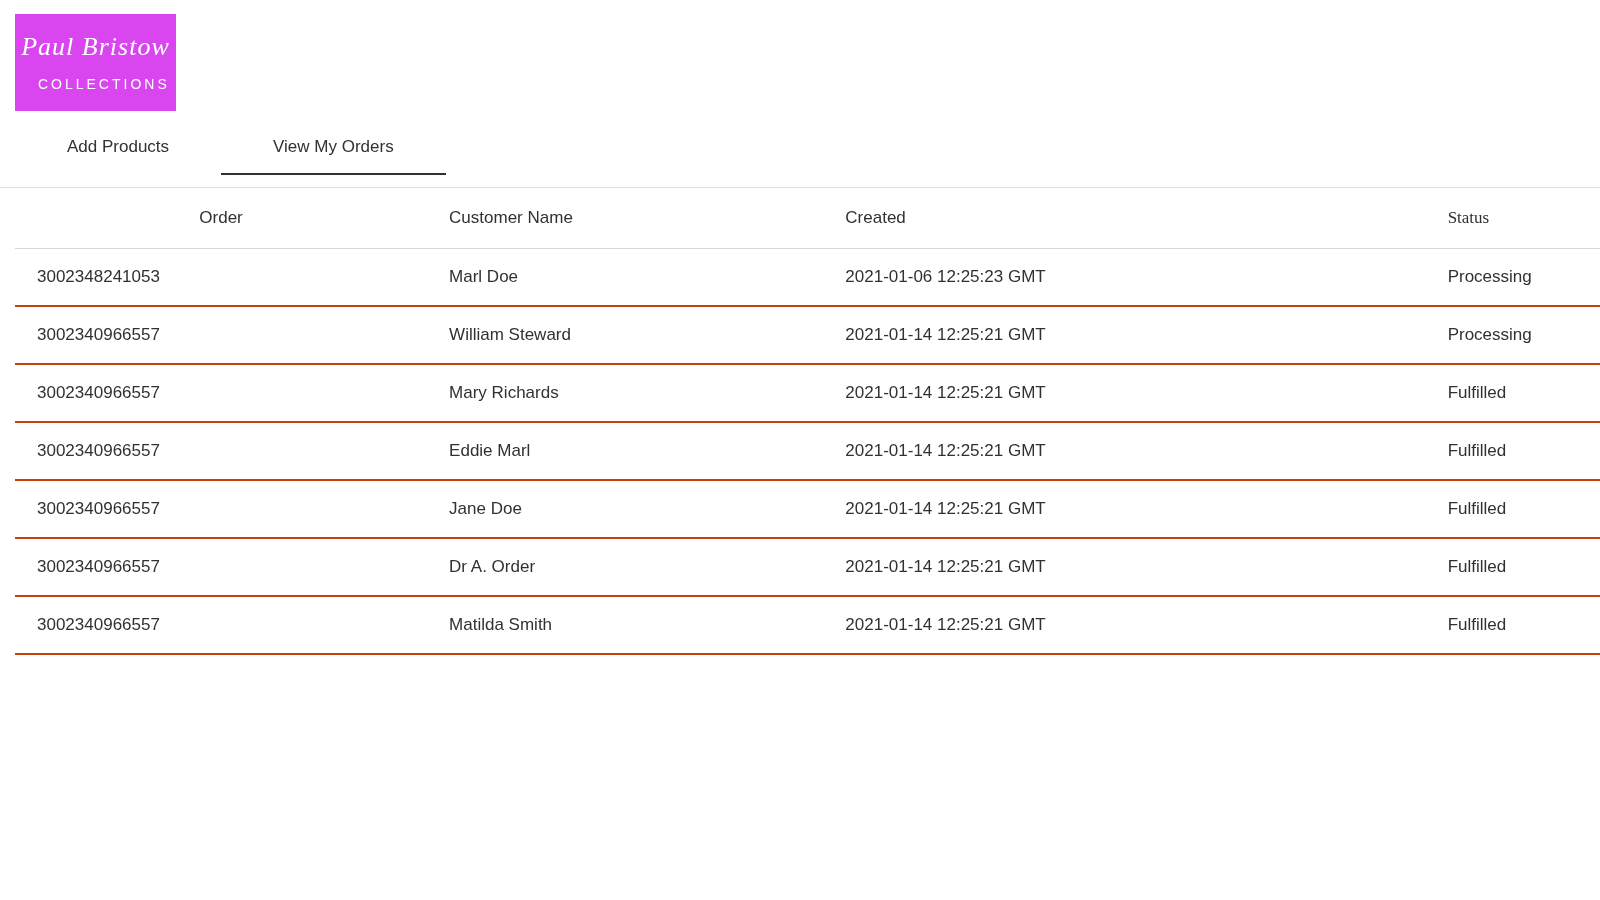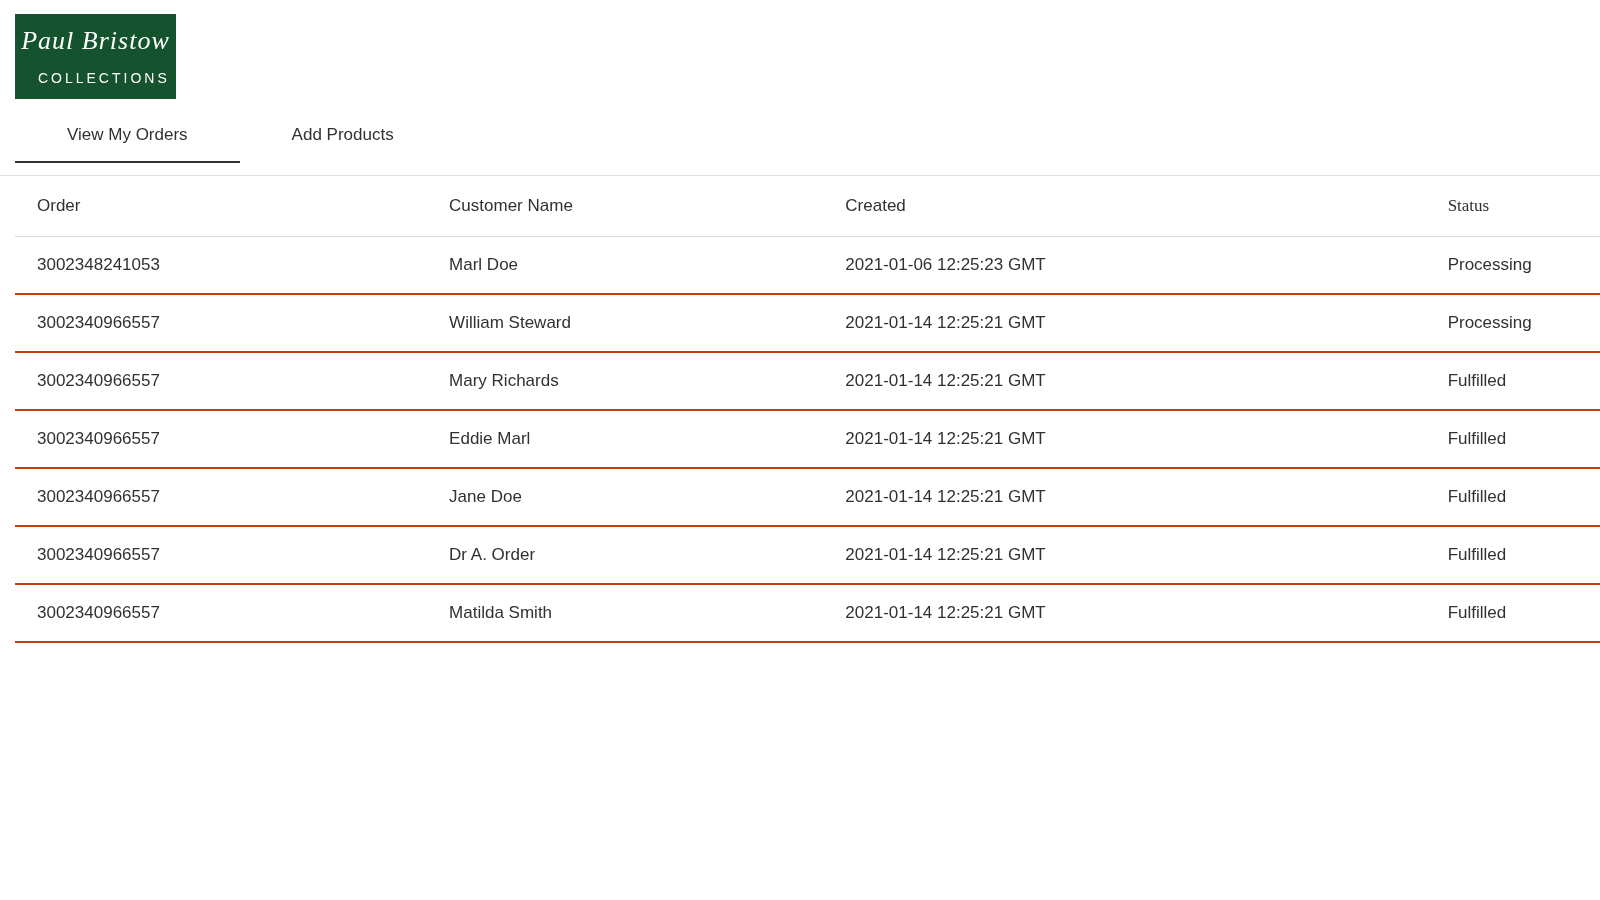--- a/index.html
+++ b/index.html
@@ -10,22 +10,22 @@
   body {
     font-family: "Segoe UI", Tahoma, sans-serif;
     background: #ffffff;
     color: #323130;
     font-size: 16px;
     width: 1600px;
     height: 900px;
   }
   .logo {
     width: 161px;
-    height: 85px;
-    background: #14532d;
+    height: 97px;
+    background: #d946ef;
     display: flex;
     align-items: center;
     justify-content: center;
     margin: 14px 0 0 15px;
     position: relative;
   }
   .logo-script {
     color: #ffffff;
     font-style: italic;
     font-family: "Segoe Script", "Brush Script MT", cursive;
@@ -74,38 +74,38 @@
     color: #323130;
     padding: 20px 22px 20px 22px;
     border-bottom: 1px solid #d8d8d8;
   }
   tbody td {
     font-size: 17px;
     color: #323130;
     padding: 18px 22px;
     border-bottom: 2px solid #c2410c;
   }
-  .col-order   { width: 26%; }
+  .col-order   { width: 26%; text-align: center; }
   .col-customer{ width: 25%; }
   .col-created { width: 38%; }
   .col-status  { width: 11%; font-family: Liberation Serif, serif; }
 </style>
 </head>
 <body>
 
 <div class="logo">
   <div>
     <span class="logo-script">Paul Bristow</span>
     <span class="logo-sub">COLLECTIONS</span>
   </div>
 </div>
 
 <div class="tabs">
+  <div class="tab">Add Products</div>
   <div class="tab active">View My Orders</div>
-  <div class="tab">Add Products</div>
 </div>
 
 <div class="content">
   <table>
     <thead>
       <tr>
         <th class="col-order">Order</th>
         <th class="col-customer">Customer Name</th>
         <th class="col-created">Created</th>
         <th class="col-status">Status</th>

